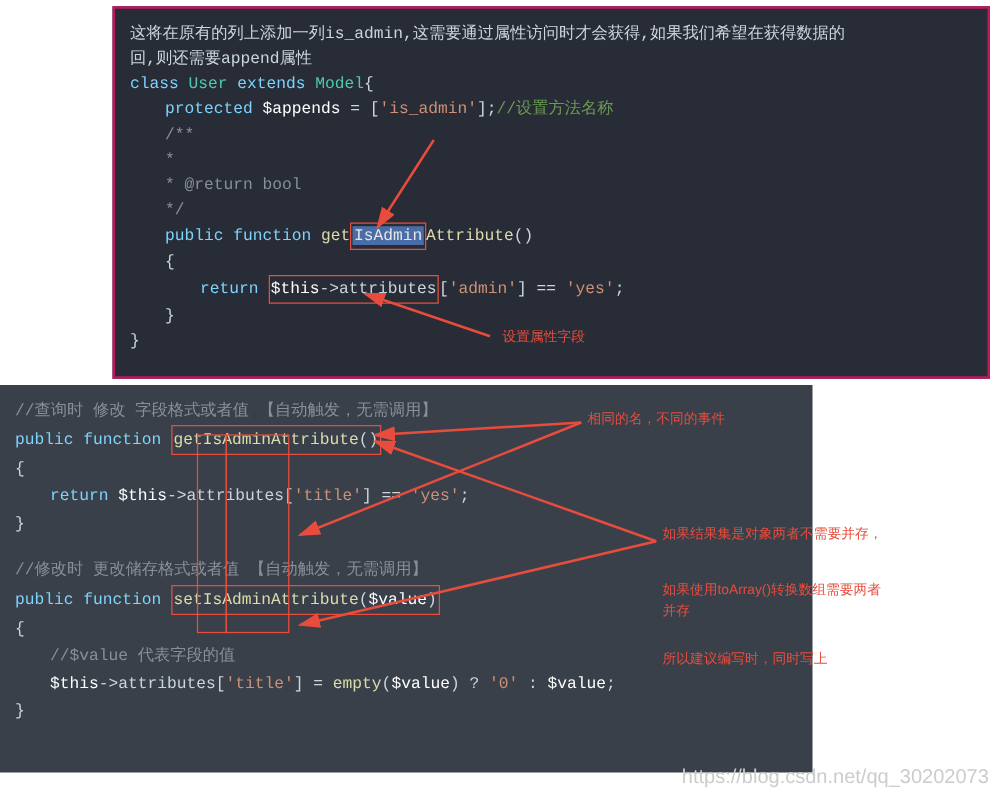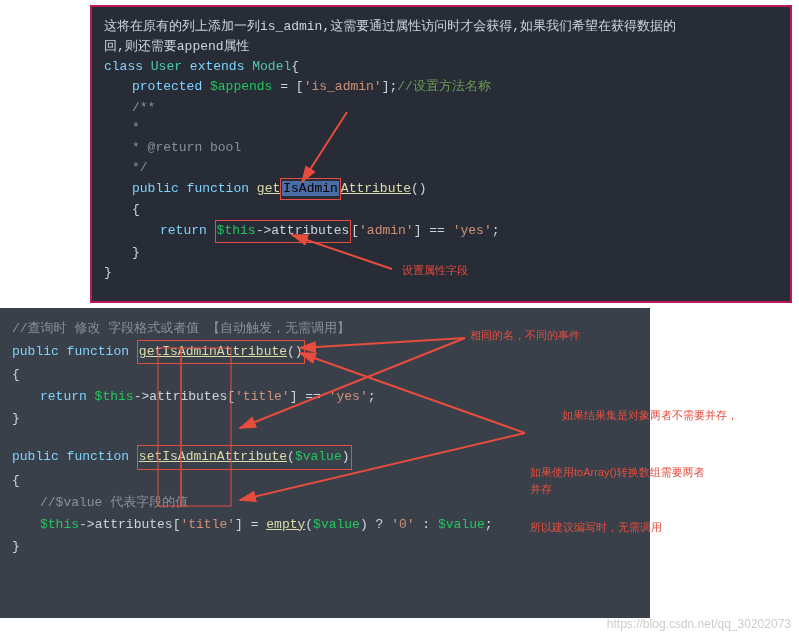--- a/index.html
+++ b/index.html
@@ -30,45 +30,45 @@
       height: 310px;
       background: #3a404a;
       padding: 10px 12px;
       line-height: 1.7;
     }
     .kw { color: #7dd3fc; }
     .cls { color: #4ec9b0; }
     .str { color: #ce9178; }
     .cmt { color: #6a9955; }
     .cmt2 { color: #888f99; }
-    .fn { color: #dcdcaa; text-decoration: underline; }
-    .var { color: #22c55e; }
+    .fn { color: #dcdcaa; }
+    .var { color: #ffffff; }
     .box-highlight {
       border: 1px solid #e74c3c;
       padding: 0 1px;
       display: inline-block;
     }
     .sel-highlight {
       background: #4a6da7;
-      color: #000000;
+      color: #e5e5e5;
       padding: 0 1px;
     }
     .annotation {
       position: absolute;
       color: #e74c3c;
       font-family: "Microsoft YaHei", sans-serif;
       font-size: 11px;
       white-space: nowrap;
     }
     .watermark {
       position: absolute;
       bottom: 4px;
       right: 8px;
       color: #ccc;
-      font-size: 12px;
+      font-size: 16px;
       font-family: Arial, sans-serif;
       z-index: 10;
     }
     svg.overlay {
       position: absolute;
       top: 0; left: 0;
       pointer-events: none;
     }
     .pre { white-space: pre; }
     .indent1 { padding-left: 28px; }
@@ -104,20 +104,21 @@
   <div class="annotation" style="left:310px; top:255px;">设置属性字段</div>
 </div>
 
 <div class="code-block block2">
   <div class="pre cmt2">//查询时 修改 字段格式或者值 【自动触发，无需调用】</div>
   <div class="pre"><span class="kw">public function </span><span class="box-highlight"><span class="fn">getIsAdminAttribute</span><span>()</span></span></div>
   <div class="pre">{</div>
   <div class="pre indent1"><span class="kw">return </span><span class="var">$this</span><span>-&gt;</span><span>attributes</span><span>[</span><span class="str">'title'</span><span>] == </span><span class="str">'yes'</span><span>;</span></div>
   <div class="pre">}</div>
   <div class="pre" style="height:15px;"></div>
+  <div class="pre cmt2">//修改时 更改储存格式或者值 【自动触发，无需调用】</div>
   <div class="pre"><span class="kw">public function </span><span class="box-highlight"><span class="fn">setIsAdminAttribute</span><span>(</span><span class="var">$value</span><span>)</span></span></div>
   <div class="pre">{</div>
   <div class="pre indent1 cmt2">//$value 代表字段的值</div>
   <div class="pre indent1"><span class="var">$this</span><span>-&gt;</span><span>attributes</span><span>[</span><span class="str">'title'</span><span>] = </span><span class="fn">empty</span><span>(</span><span class="var">$value</span><span>) ? </span><span class="str">'0'</span><span> : </span><span class="var">$value</span><span>;</span></div>
   <div class="pre">}</div>
 
   <svg class="overlay" width="799" height="310">
     <defs>
       <marker id="ah2" markerWidth="10" markerHeight="10" refX="8" refY="3" orient="auto" markerUnits="strokeWidth">
         <path d="M0,0 L0,6 L9,3 z" fill="#e74c3c"></path>
@@ -125,19 +126,19 @@
     </defs>
 
     <rect x="158" y="40" width="23" height="158" fill="none" stroke="#e74c3c" stroke-width="1"></rect>
     <rect x="181" y="40" width="50" height="158" fill="none" stroke="#e74c3c" stroke-width="1"></rect>
     <line x1="465" y1="30" x2="300" y2="40" stroke="#e74c3c" stroke-width="2" marker-end="url(#ah2)"></line>
     <line x1="465" y1="30" x2="240" y2="120" stroke="#e74c3c" stroke-width="2" marker-end="url(#ah2)"></line>
     <line x1="525" y1="125" x2="300" y2="45" stroke="#e74c3c" stroke-width="2" marker-end="url(#ah2)"></line>
     <line x1="525" y1="125" x2="240" y2="192" stroke="#e74c3c" stroke-width="2" marker-end="url(#ah2)"></line>
   </svg>
   <div class="annotation" style="left:470px; top:18px;">相同的名，不同的事件</div>
-  <div class="annotation" style="left:530px; top:98px;margin-left:32px;">如果结果集是对象两者不需要并存，</div>
+  <div class="annotation" style="left:530px; top:110px;">如果结果集是对象两者不需要并存，</div>
   <div class="annotation" style="left:530px; top:155px;"><span>如果使用</span><span style="color:#e74c3c;">toArray()</span><span>转换数组需要两者</span></div>
   <div class="annotation" style="left:530px; top:172px;">并存</div>
-  <div class="annotation" style="left:530px; top:210px;">所以建议编写时，无需调用</div>
+  <div class="annotation" style="left:530px; top:210px;">所以建议编写时，同时写上</div>
 </div>
 
 <div class="watermark">https://blog.csdn.net/qq_30202073</div>
 
 </body></html>

